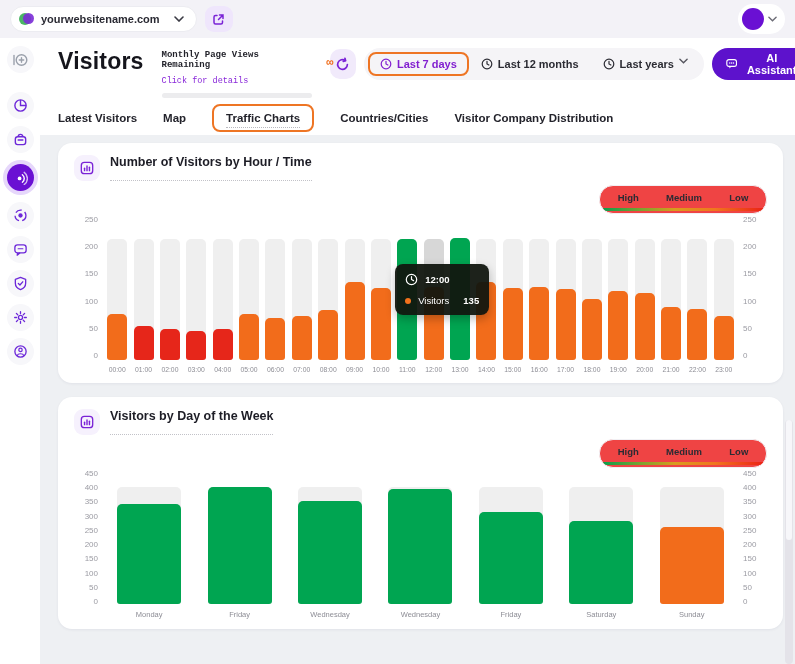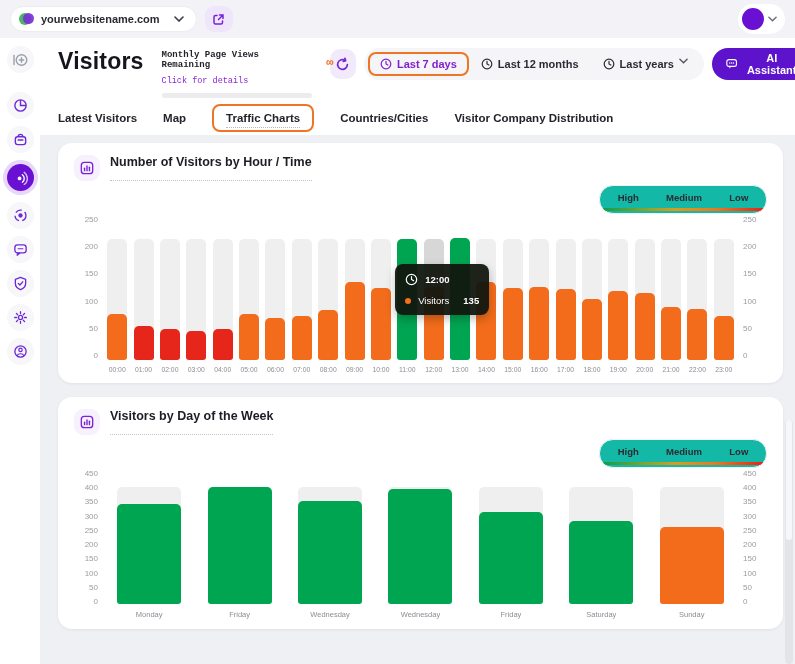--- a/index.html
+++ b/index.html
@@ -50,21 +50,21 @@
   .tab.active .tab-label { border-bottom:1px dotted #b9b9bf; padding-bottom:3px; }
 
   
   .content { flex:1; background:#eef0f3; padding:8px 12px 10px 18px; display:flex; flex-direction:column; gap:14px; overflow:hidden; }
   .card { background:#fff; border-radius:14px; box-shadow:0 1px 3px rgba(25,25,60,.06); padding:12px 16px 10px 16px; }
   .card-head { display:flex; gap:10px; }
   .chart-icon { width:26px; height:26px; border-radius:9px; background:#f6f1fd; display:flex; align-items:center; justify-content:center; color:#7a22d6; }
   .card-title { font-size:12.5px; font-weight:bold; color:#1d1d26; border-bottom:1px dotted #c2c2c8; padding-bottom:3px; }
 
   .legend-row { display:flex; justify-content:flex-end; margin:4px 0 6px 0; }
-  .legend { width:168px; background:#14b8a6; border:1px solid #f1f0f4; border-radius:14px; overflow:hidden; }
+  .legend { width:168px; background:#ef4444; border:1px solid #f1f0f4; border-radius:14px; overflow:hidden; }
   .legend-labels { display:flex; justify-content:space-around; padding:6px 4px 5px 4px; }
   .legend-labels span { font-size:9.5px; font-weight:bold; color:#2b2b33; }
   .legend-grad { height:3px; border-radius:2px; margin:0 2px 2px 2px; background:linear-gradient(90deg,#0a9e4d 0%,#7fa32e 25%,#d99c1e 45%,#f0761e 70%,#ec2115 100%); }
 
   .chart-body { display:flex; align-items:flex-end; gap:6px; }
   .yaxis { position:relative; width:24px; flex-shrink:0; }
   .yaxis span { position:absolute; right:0; font-size:8px; color:#9b9ba3; }
   .yaxis.right span { left:0; right:auto; }
   .plot-wrap { flex:1; min-width:0; }
   .plot { display:flex; justify-content:space-between; align-items:flex-end; position:relative; }

